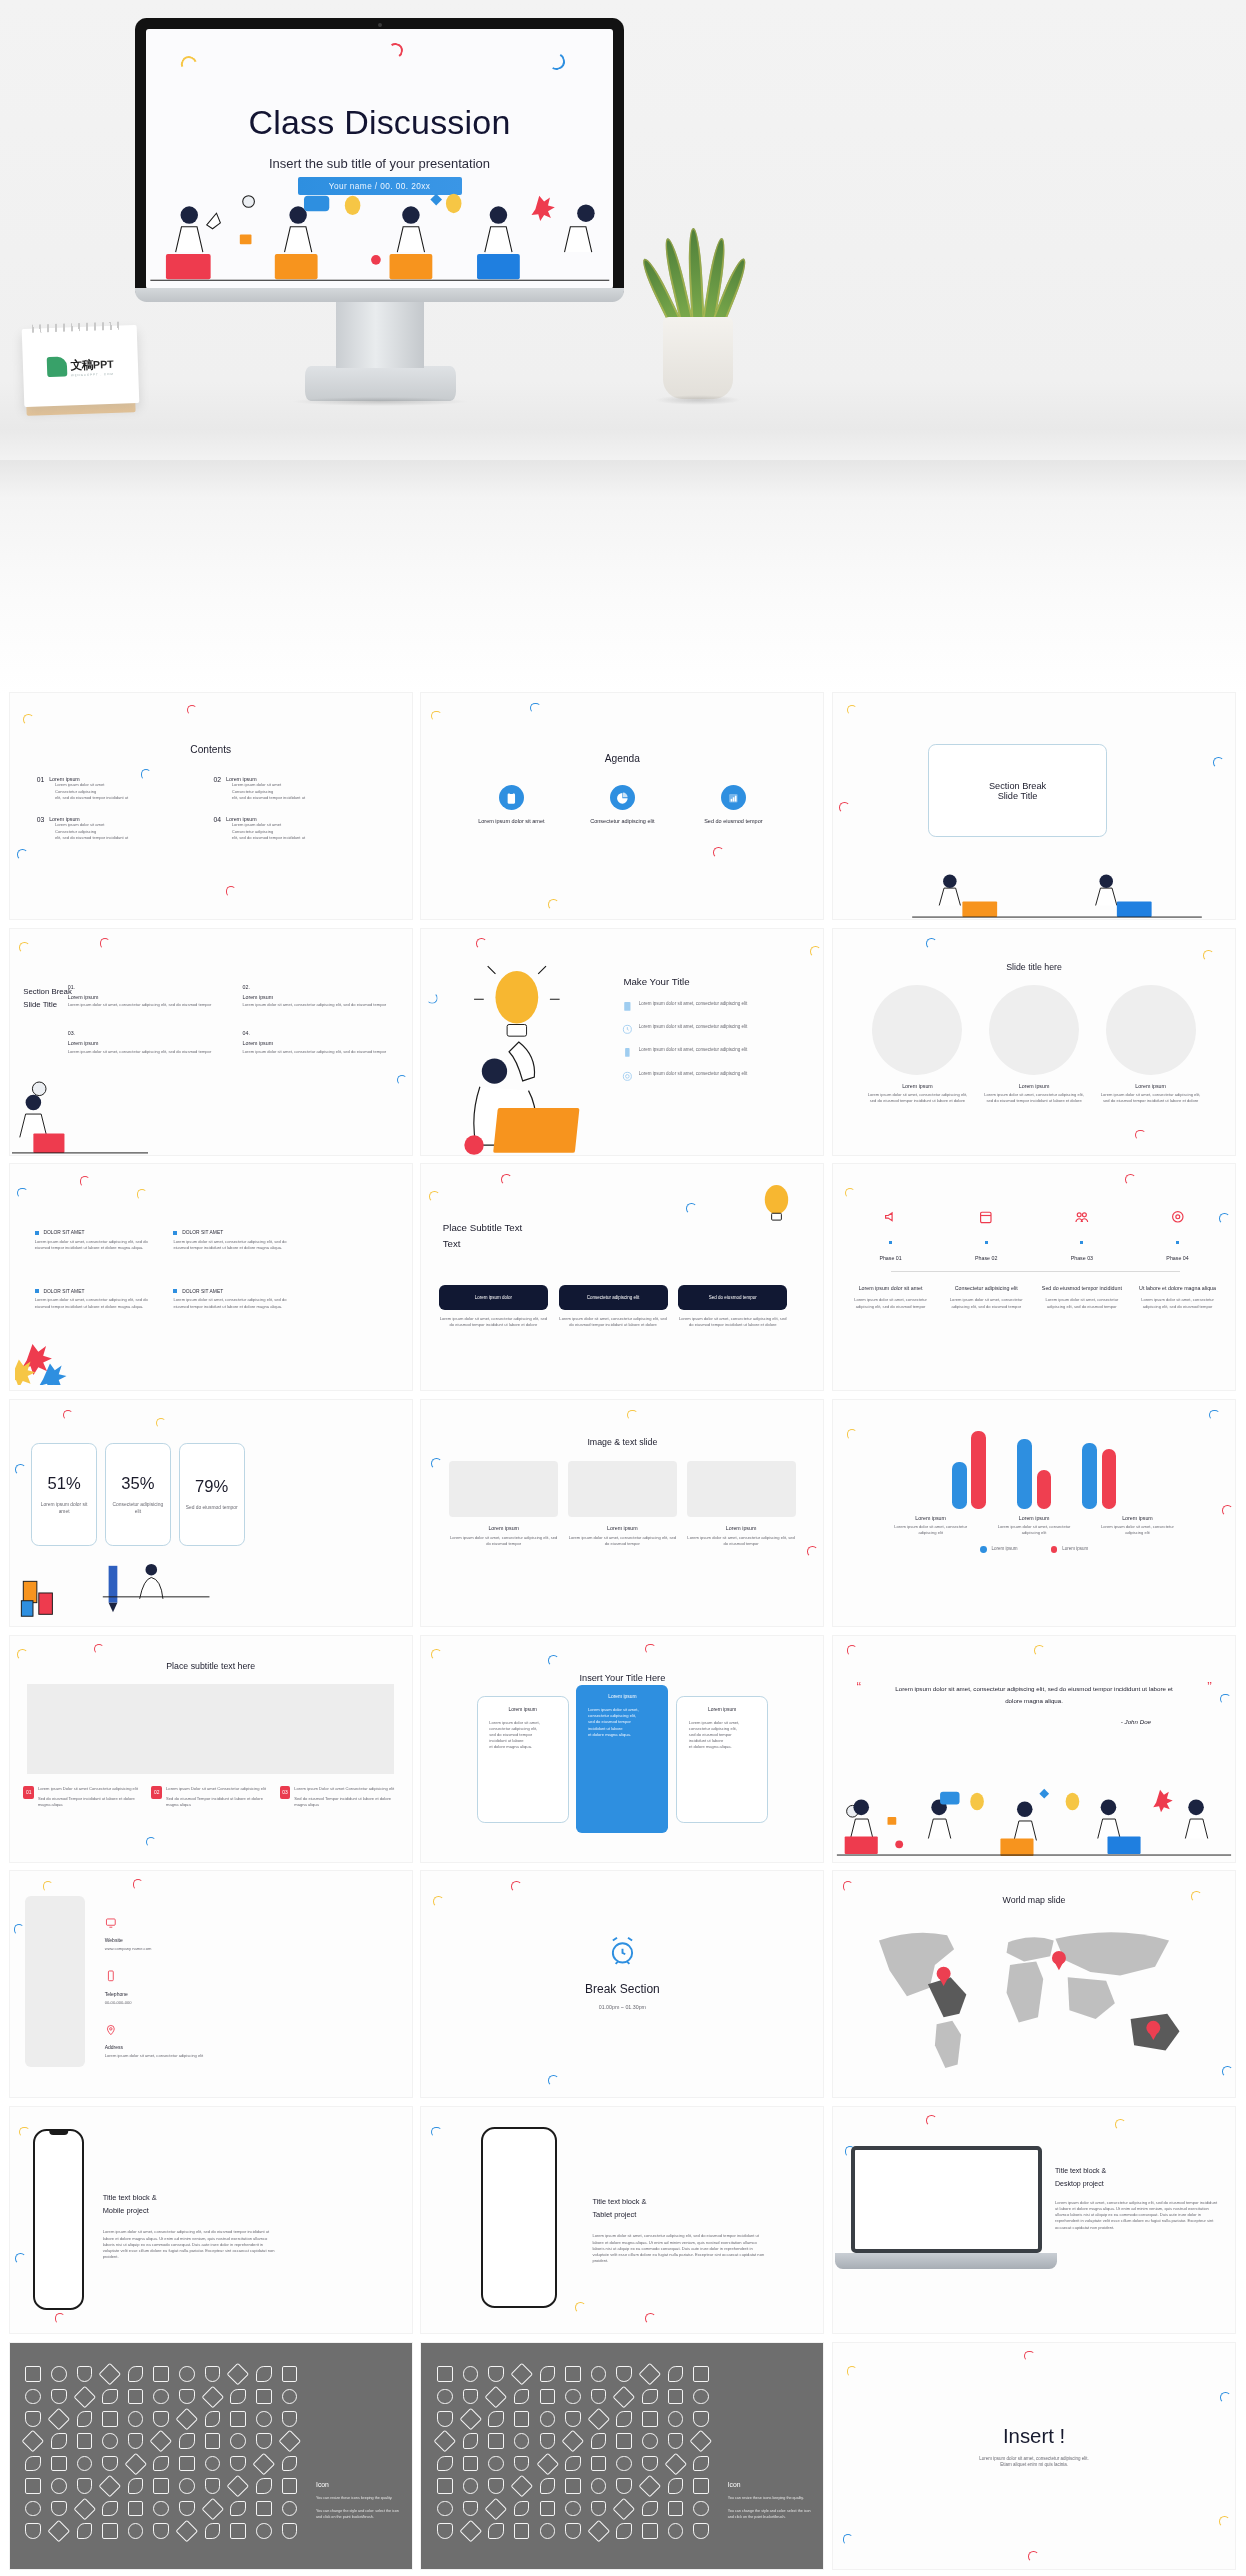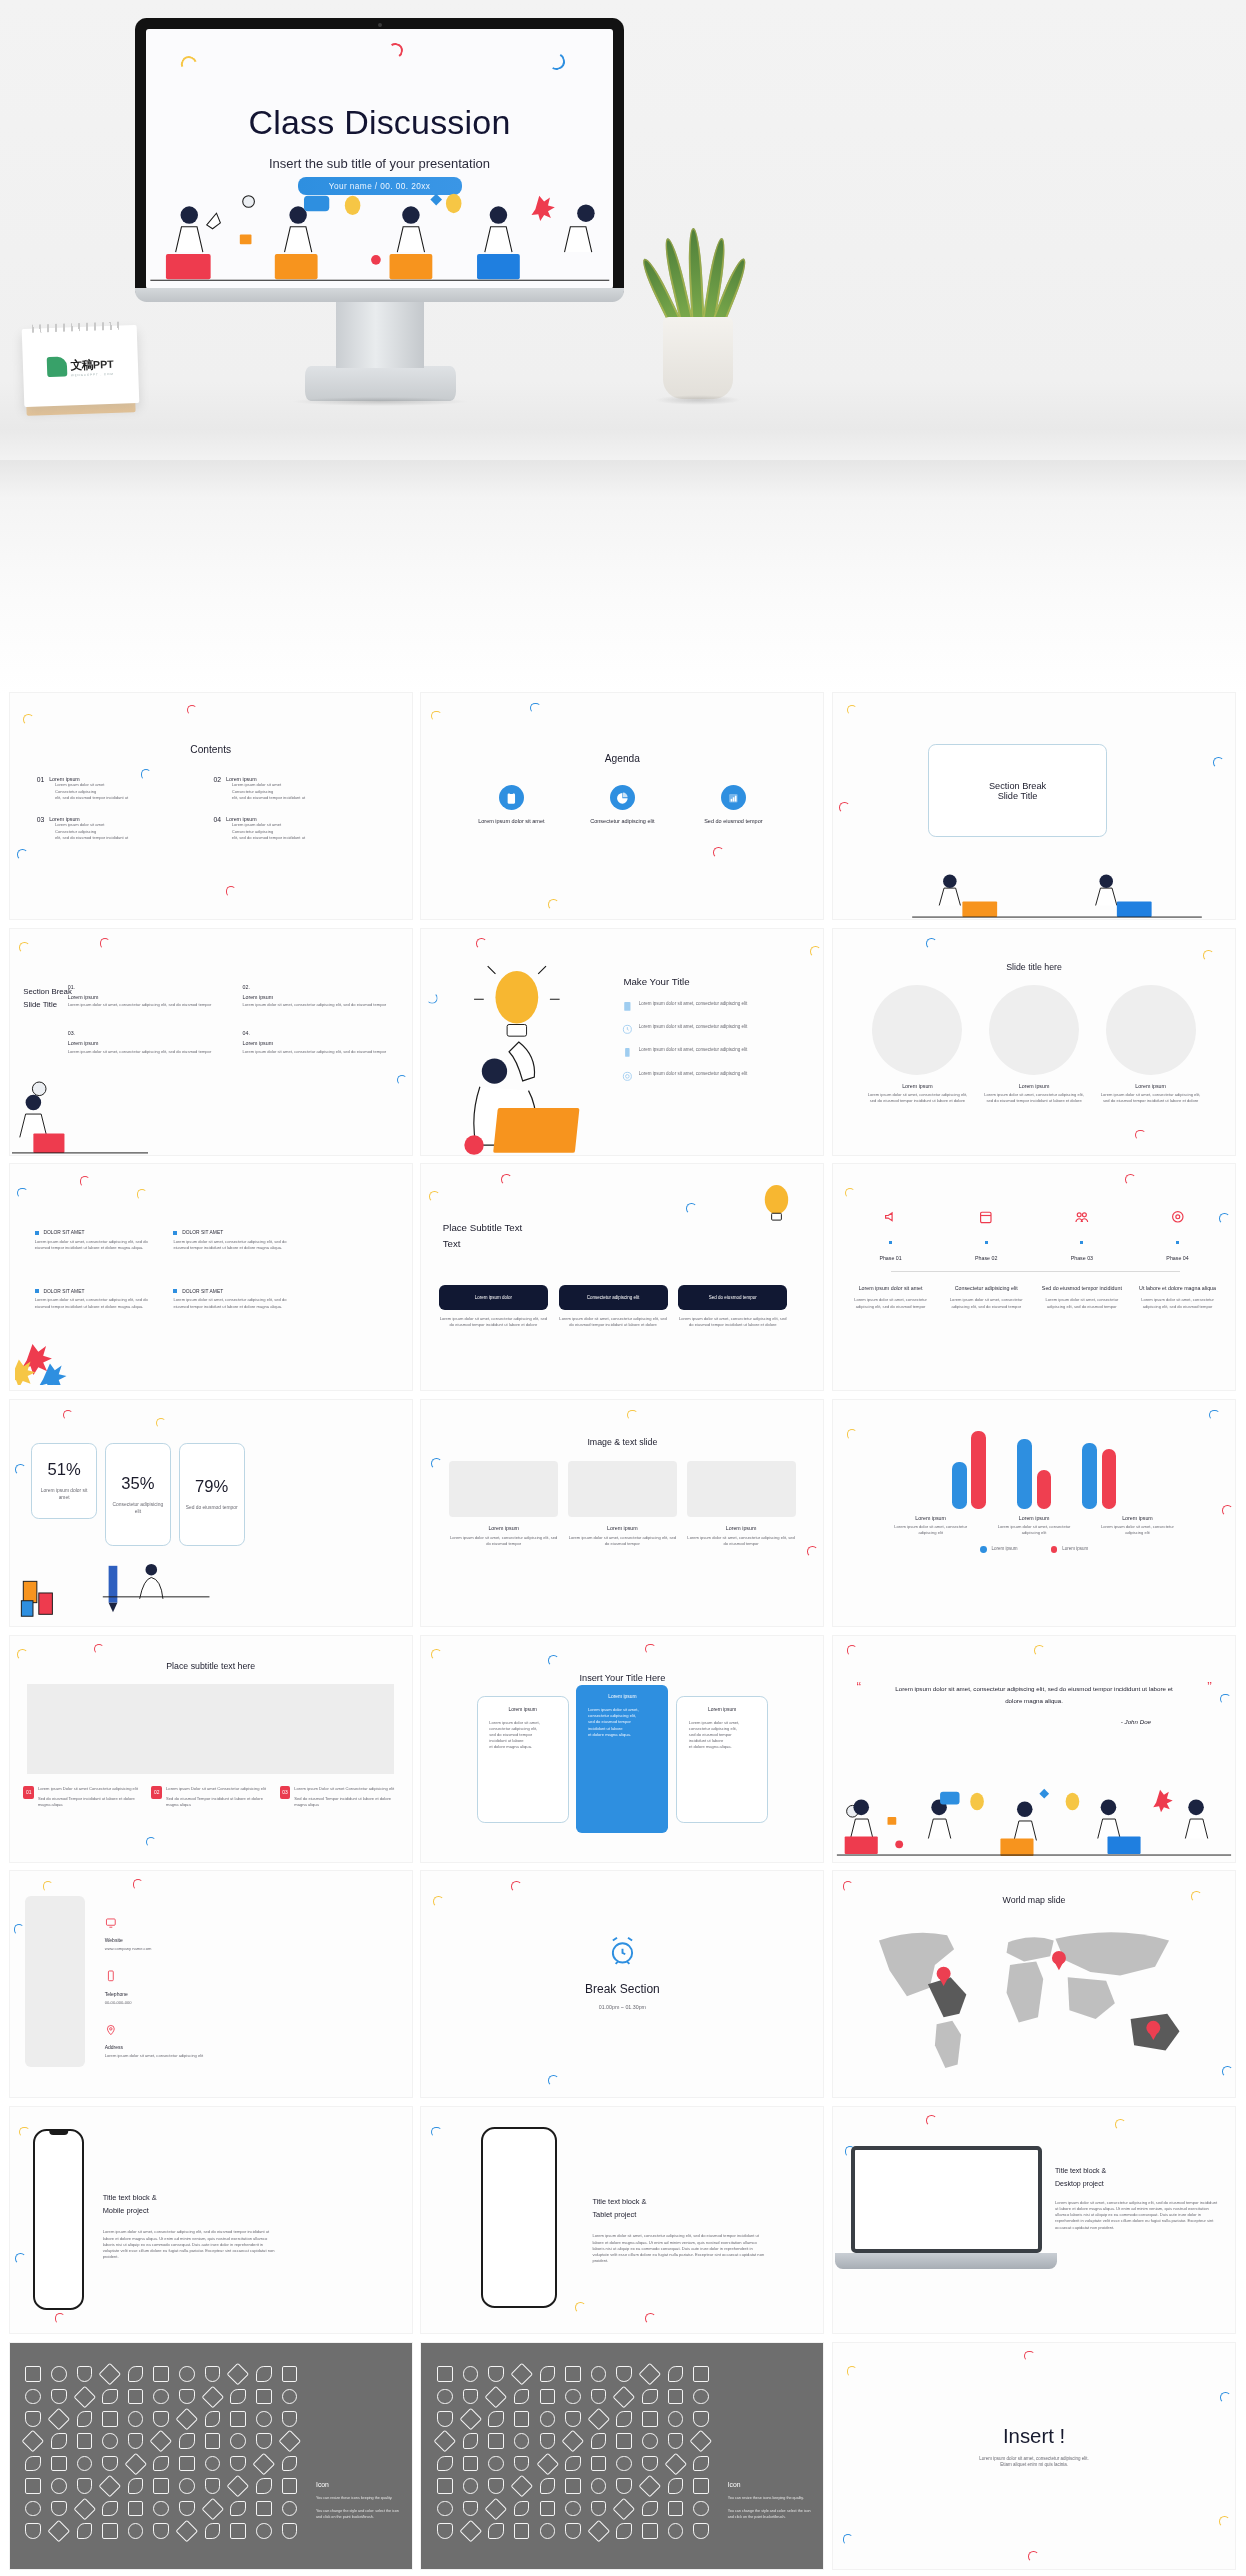--- a/index.html
+++ b/index.html
@@ -31,21 +31,21 @@
     background: radial-gradient(ellipse at center, rgba(0,0,0,.16), rgba(0,0,0,0) 70%); }
   .mon-base { position:absolute; left:135px; top:288px; width:489px; height:13.6px;
     background: linear-gradient(180deg,#d4d8db,#bfc3c7); border-radius: 0 0 11.7px 11.7px; }
 
   
   .s1-title { position:absolute; top:74px; width:100%; text-align:center;
     font-size: 34px; color:#131432; font-weight:400; letter-spacing:0.2px; }
   .s1-sub { position:absolute; top:127px; width:100%; text-align:center;
     font-size: 13px; color:#2c2c3c; }
   .s1-btn { position:absolute; top:148px; left:50%; transform:translateX(-50%);
-    width:164px; height:17.5px; border-radius:8px;
+    width:164px; height:17.5px; border-radius:2px;
     background: linear-gradient(90deg,#2e8fe0,#3a96e6);
     color:#eaf4ff; font-size:8.3px; display:flex; align-items:center; justify-content:center;
     letter-spacing:0.4px; }
 
   
   .c { position:absolute; border-style:solid; border-color:transparent; background:transparent;
        border-radius:50%; }
   .c.y { border-color:#f6c645 transparent transparent #f6c645; }
   .c.r { border-color:#ec3f51 #ec3f51 transparent transparent; }
   .c.b { border-color:transparent #2e8fe0 #2e8fe0 transparent; }
@@ -537,21 +537,21 @@
     </div>
   </div>
 
   <div class="row">
 
     <div class="slide">
       <span class="conf" style="color:#ec3f51;left:53px;top:9.7px"></span>
       <span class="conf" style="color:#f6c645;left:146px;top:17.5px"></span>
       <span class="conf" style="color:#2e8fe0;left:5.8px;top:64px"></span>
       <div style="display:flex;gap:7.8px;padding:43px 0 0 21.4px">
-        <div class="card-o" style="width:66px;height:76px;display:flex;flex-direction:column;align-items:center;justify-content:center;gap:6.8px">
+        <div class="card-o" style="width:66px;height:103px;display:flex;flex-direction:column;align-items:center;justify-content:center;gap:6.8px">
           <div style="font-size:16.6px;color:#1b1b2b">51%</div>
           <div class="tiny" style="font-size:4.9px;text-align:center;padding:0 5.8px">Lorem ipsum dolor sit amet</div>
           </div>
         <div class="card-o" style="width:66px;height:103px;display:flex;flex-direction:column;align-items:center;justify-content:center;gap:6.8px">
           <div style="font-size:16.6px;color:#1b1b2b">35%</div>
           <div class="tiny" style="font-size:4.9px;text-align:center;padding:0 5.8px">Consectetur adipisicing elit</div>
           </div>
         <div class="card-o" style="width:66px;height:103px;display:flex;flex-direction:column;align-items:center;justify-content:center;gap:6.8px">
           <div style="font-size:16.6px;color:#1b1b2b">79%</div>
           <div class="tiny" style="font-size:4.9px;text-align:center;padding:0 5.8px">Sed do eiusmod tempor</div>

